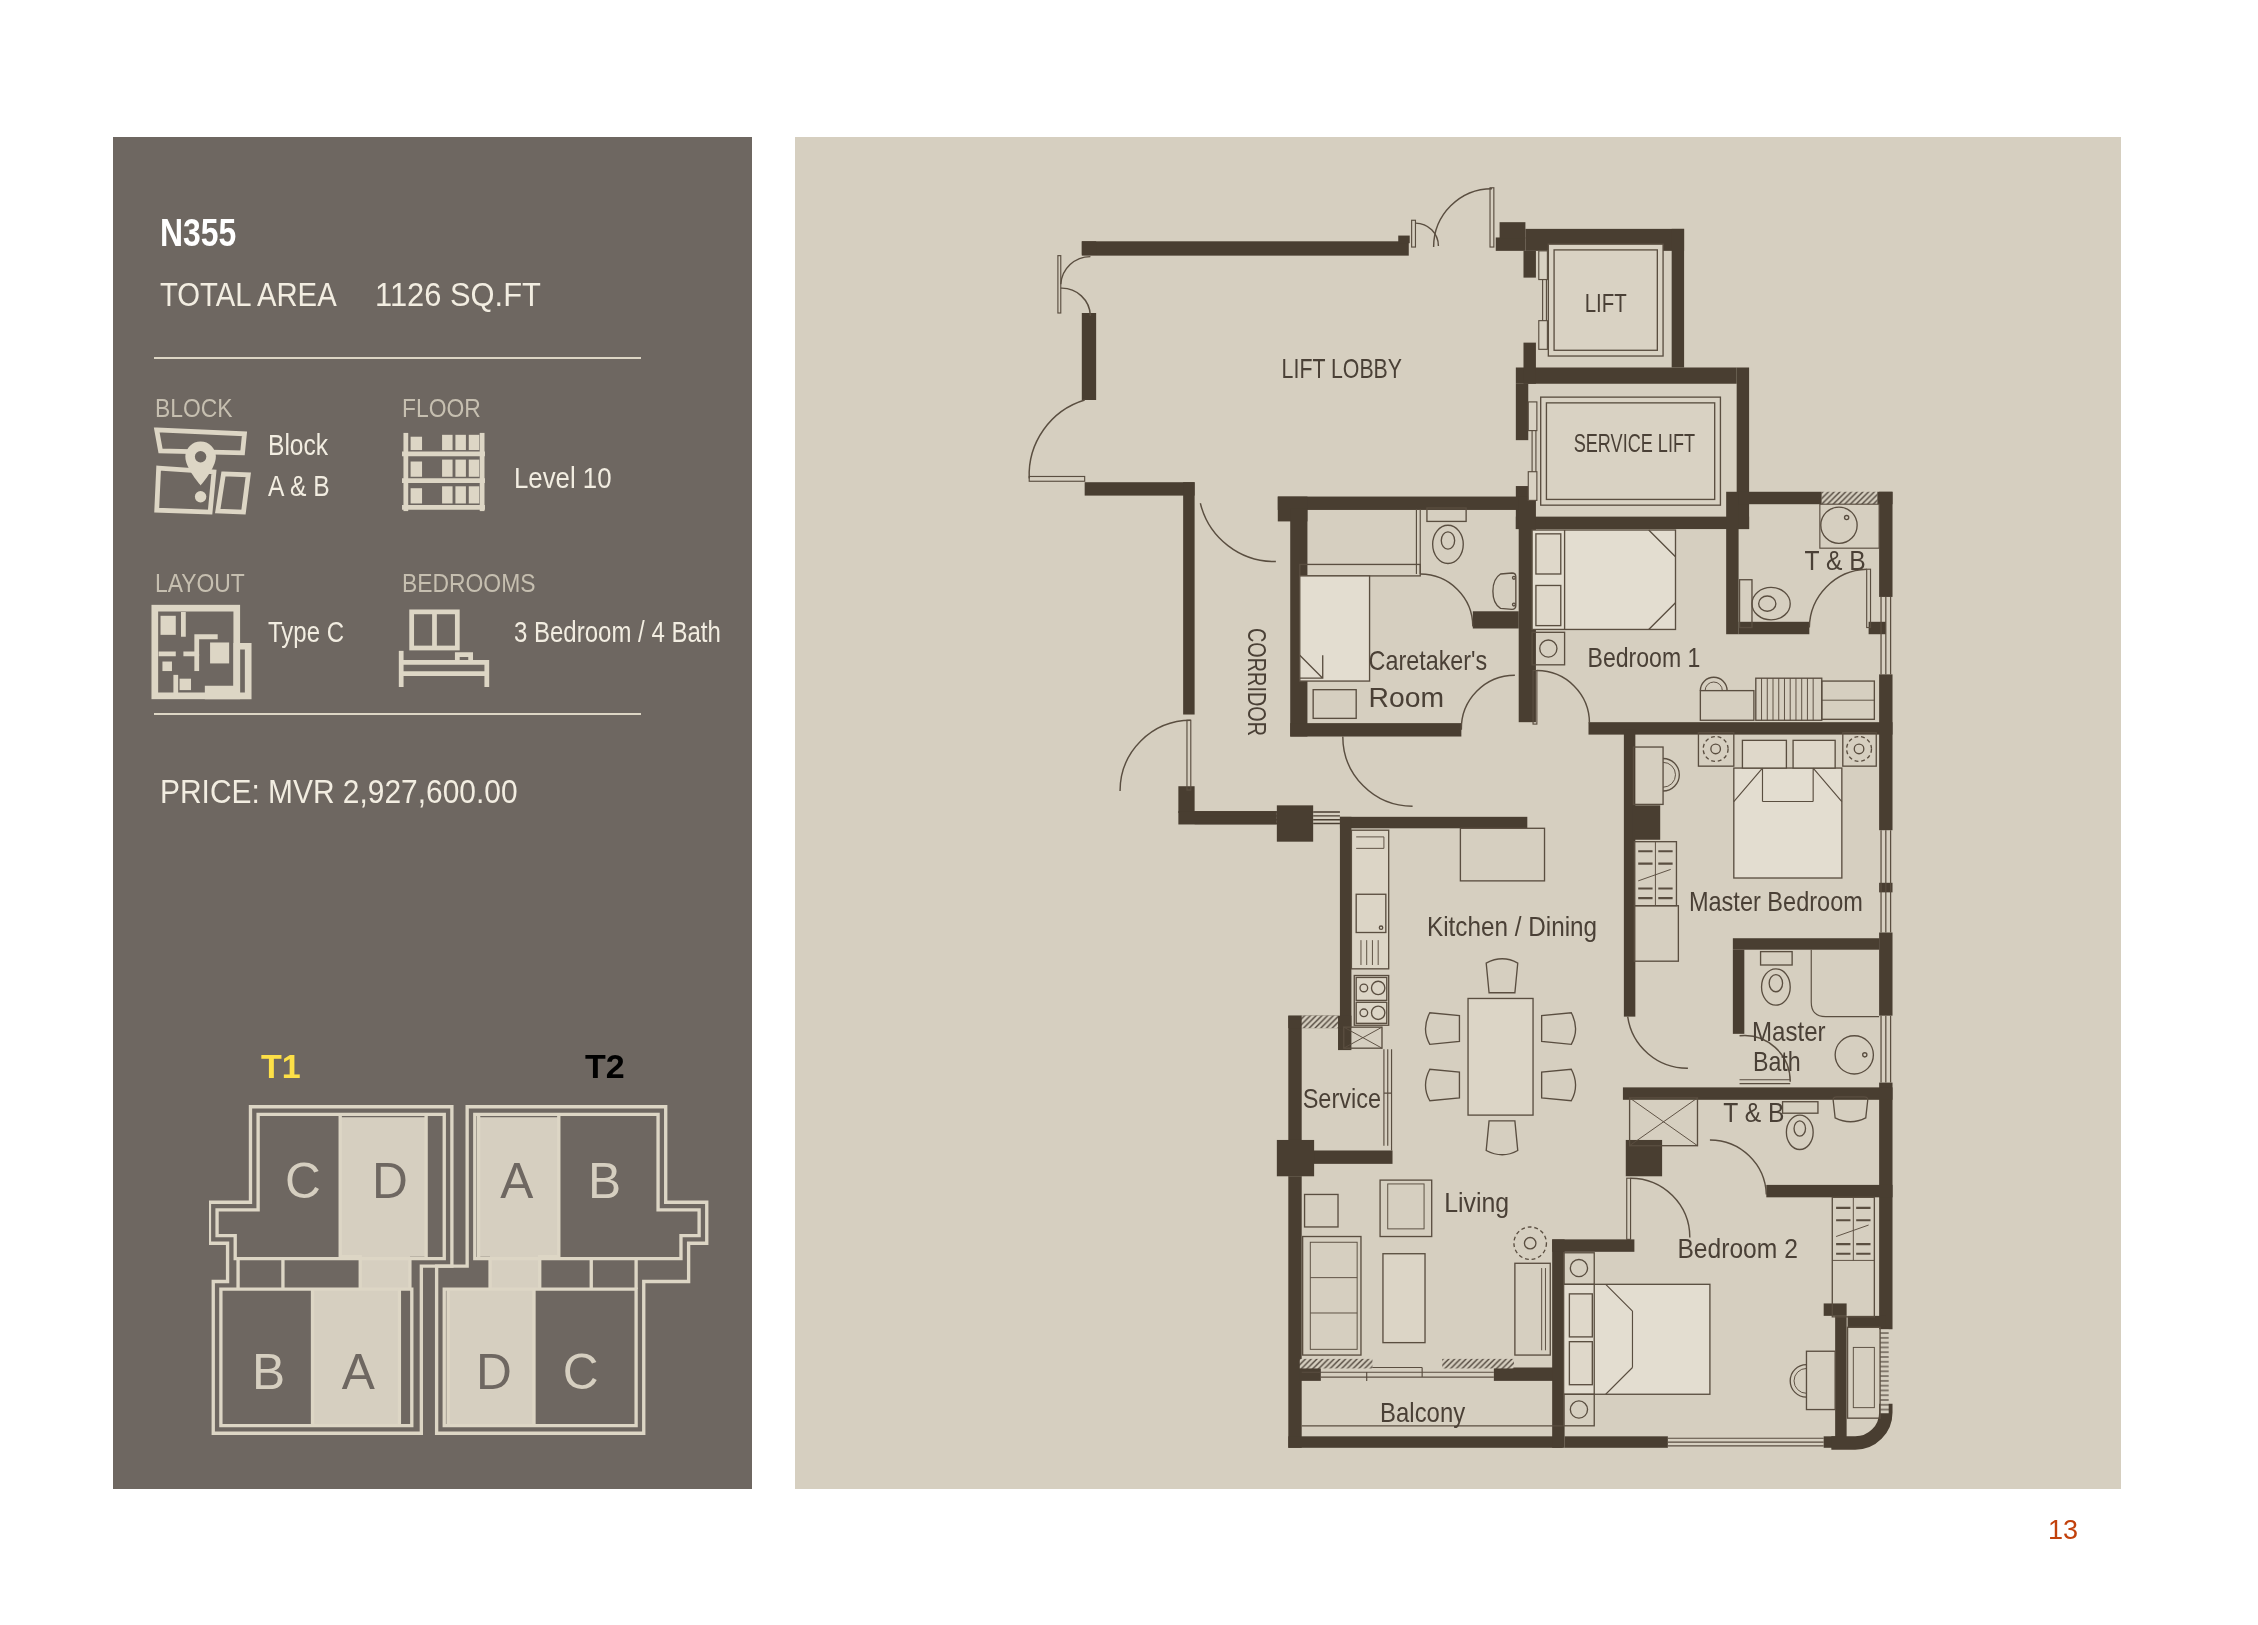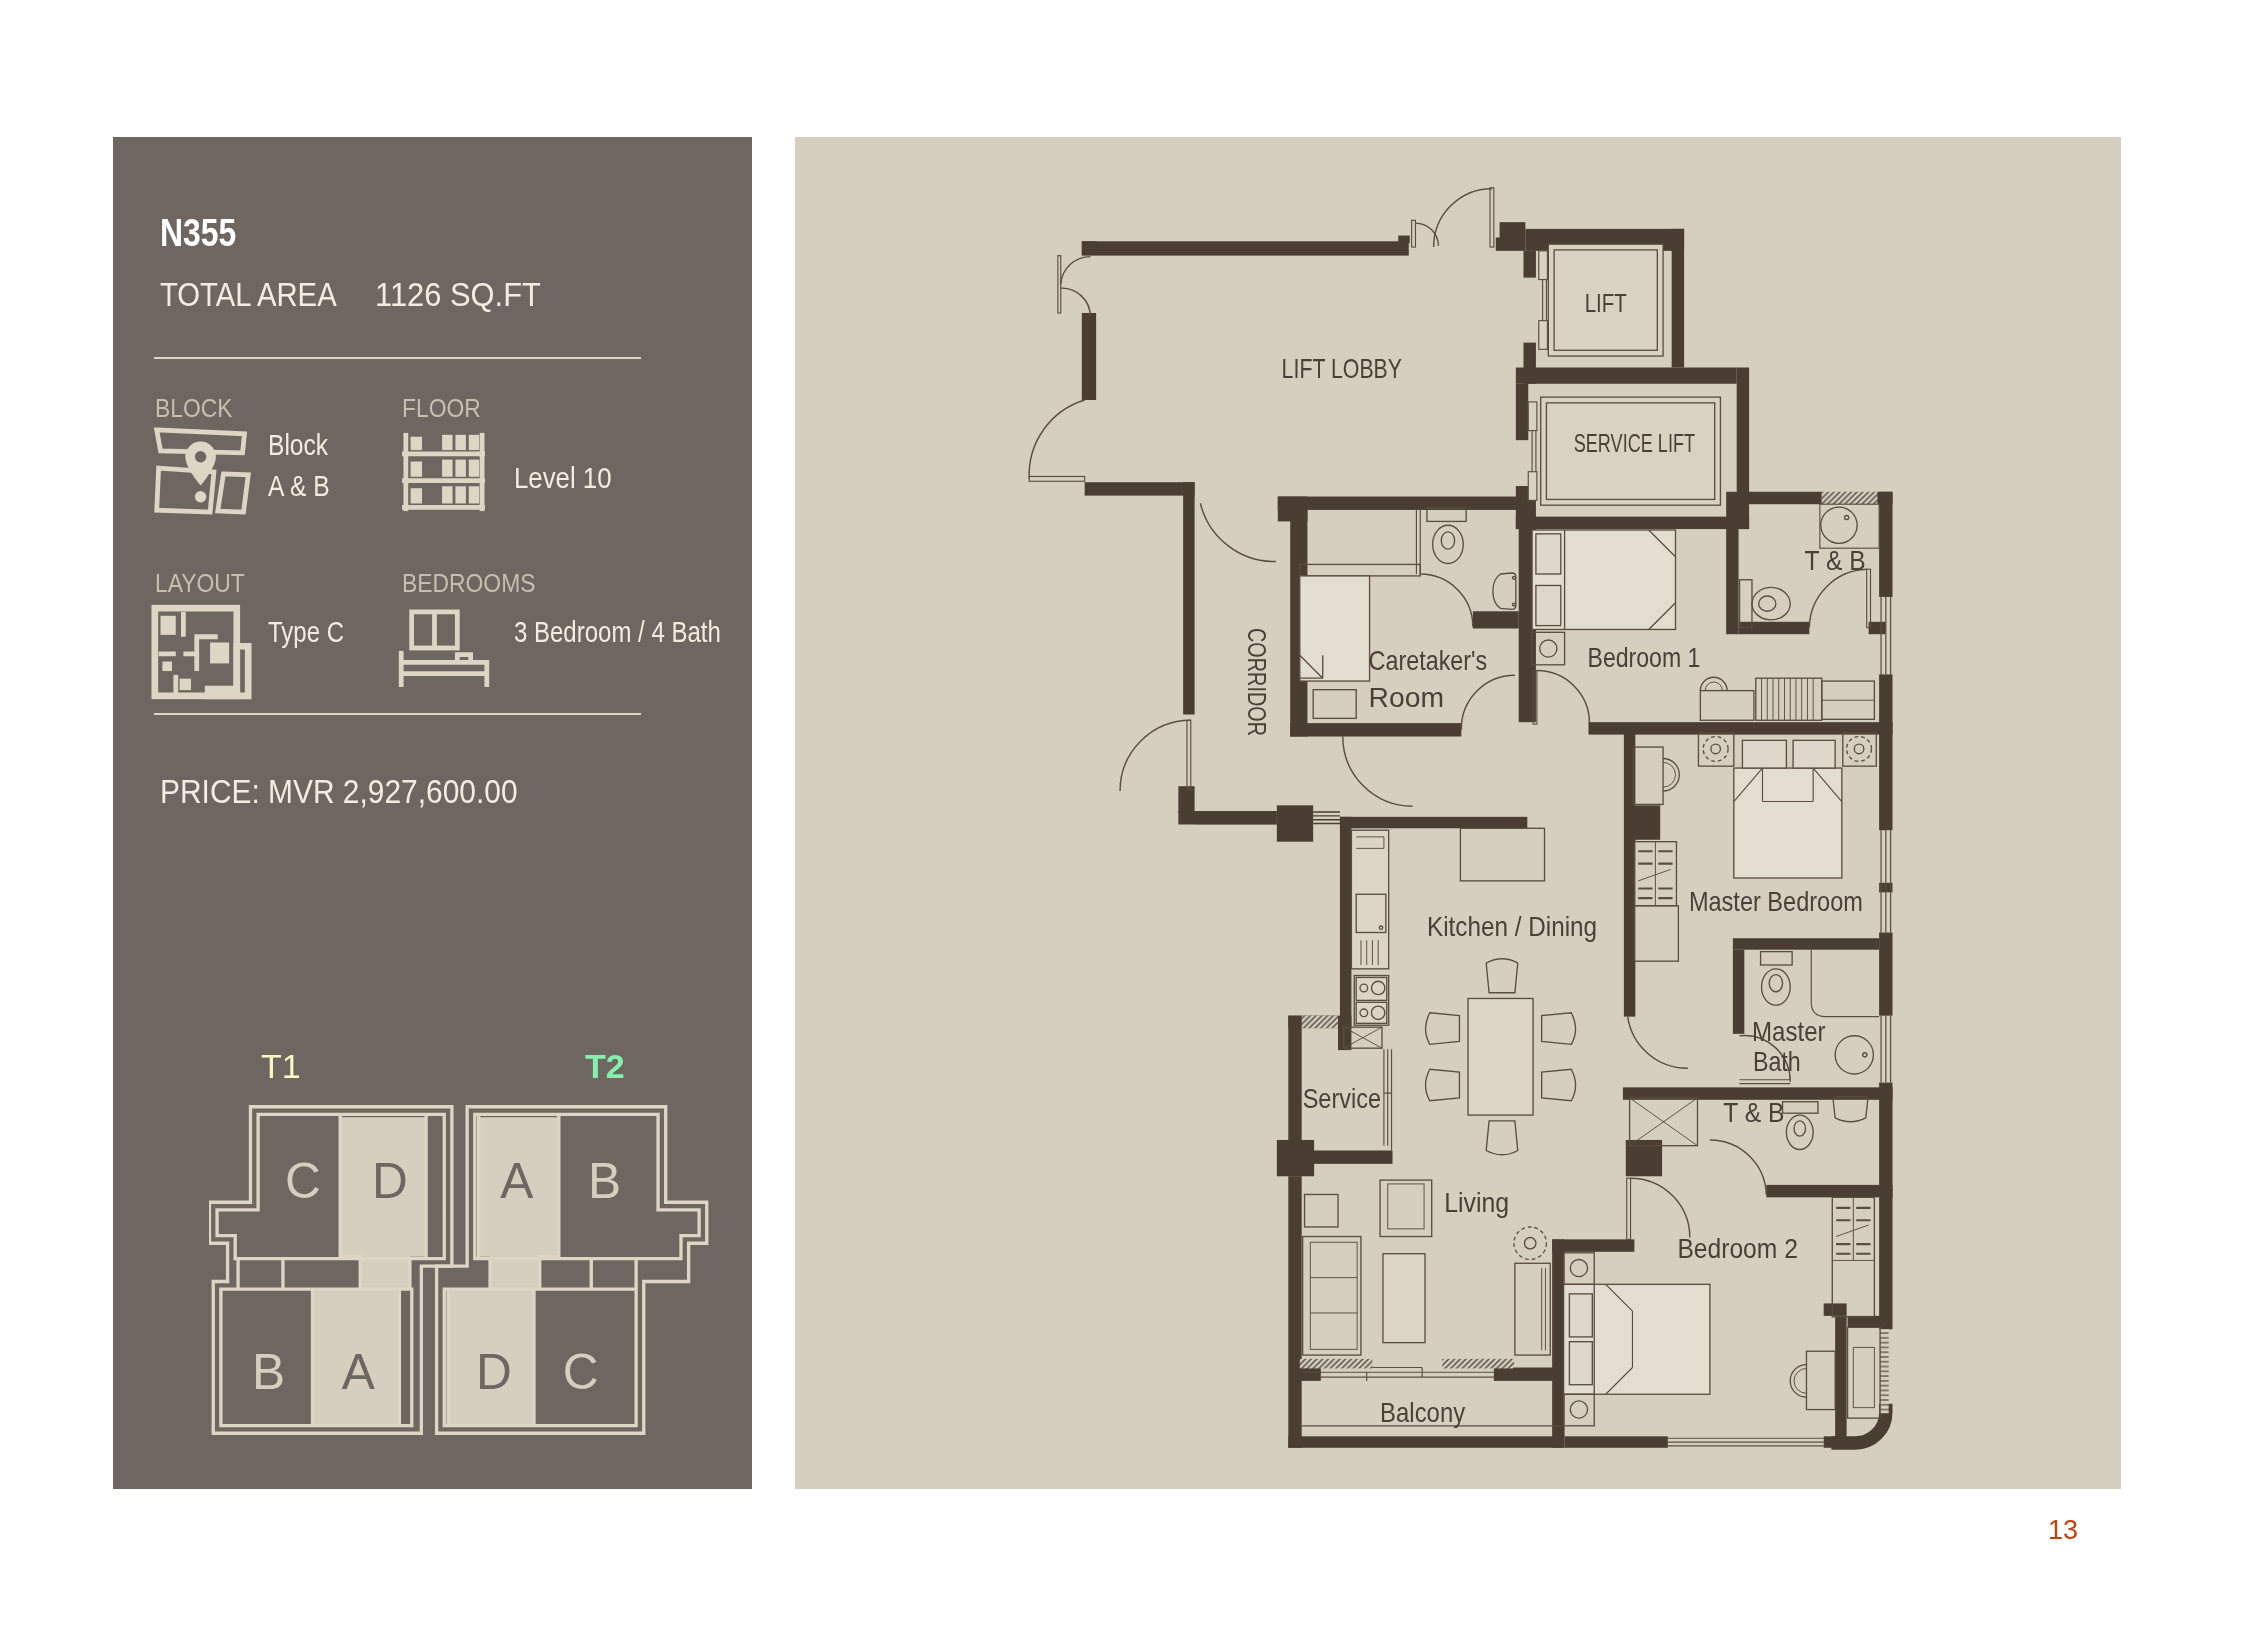--- a/index.html
+++ b/index.html
@@ -98,22 +98,22 @@
       <path d="M62 56 L62 48 L76 48 L76 56"></path>
     </g>
   </svg>
 
   <div style="position:absolute;left:401px;top:478px;color:#F2EDE1;font-size:30px;white-space:nowrap;transform:scaleX(0.8);transform-origin:left;">3 Bedroom / 4 Bath</div>
 
   <div style="position:absolute;left:41px;top:576px;width:487px;height:1.9px;background:#DDD6C5;"></div>
 
   <div style="position:absolute;left:47px;top:635px;color:#F2EDE1;font-size:34px;white-space:nowrap;transform:scaleX(0.88);transform-origin:left;">PRICE: MVR 2,927,600.00</div>
 
-  <div style="position:absolute;left:148px;top:910px;color:#fef9c3;font-size:34px;font-weight:normal;">T1</div>
-  <div style="position:absolute;left:472px;top:910px;color:#86efac;font-size:34px;font-weight:bold;">T2</div>
+  <div style="position:absolute;left:148px;top:910px;color:#fde047;font-size:34px;font-weight:bold;">T1</div>
+  <div style="position:absolute;left:472px;top:910px;color:#000000;font-size:34px;font-weight:bold;">T2</div>
 
   <svg style="position:absolute;left:96px;top:965px;" width="502" height="336" viewBox="0 0 525 352">
 
     <g fill="#D6CFC0">
       <path d="M137 16 L227 16 L227 162 L210 162 L210 196 L199 196 L199 339 L108 339 L108 196 L158 196 L158 162 L137 162 Z"></path>
 
       <path d="M282 16 L366 16 L366 162 L346 162 L346 196 L340 196 L340 339 L250 339 L250 196 L294 196 L294 162 L282 162 Z"></path>
     </g>
 
     <g fill="none" stroke="#DDD6C5" stroke-width="3.5">

